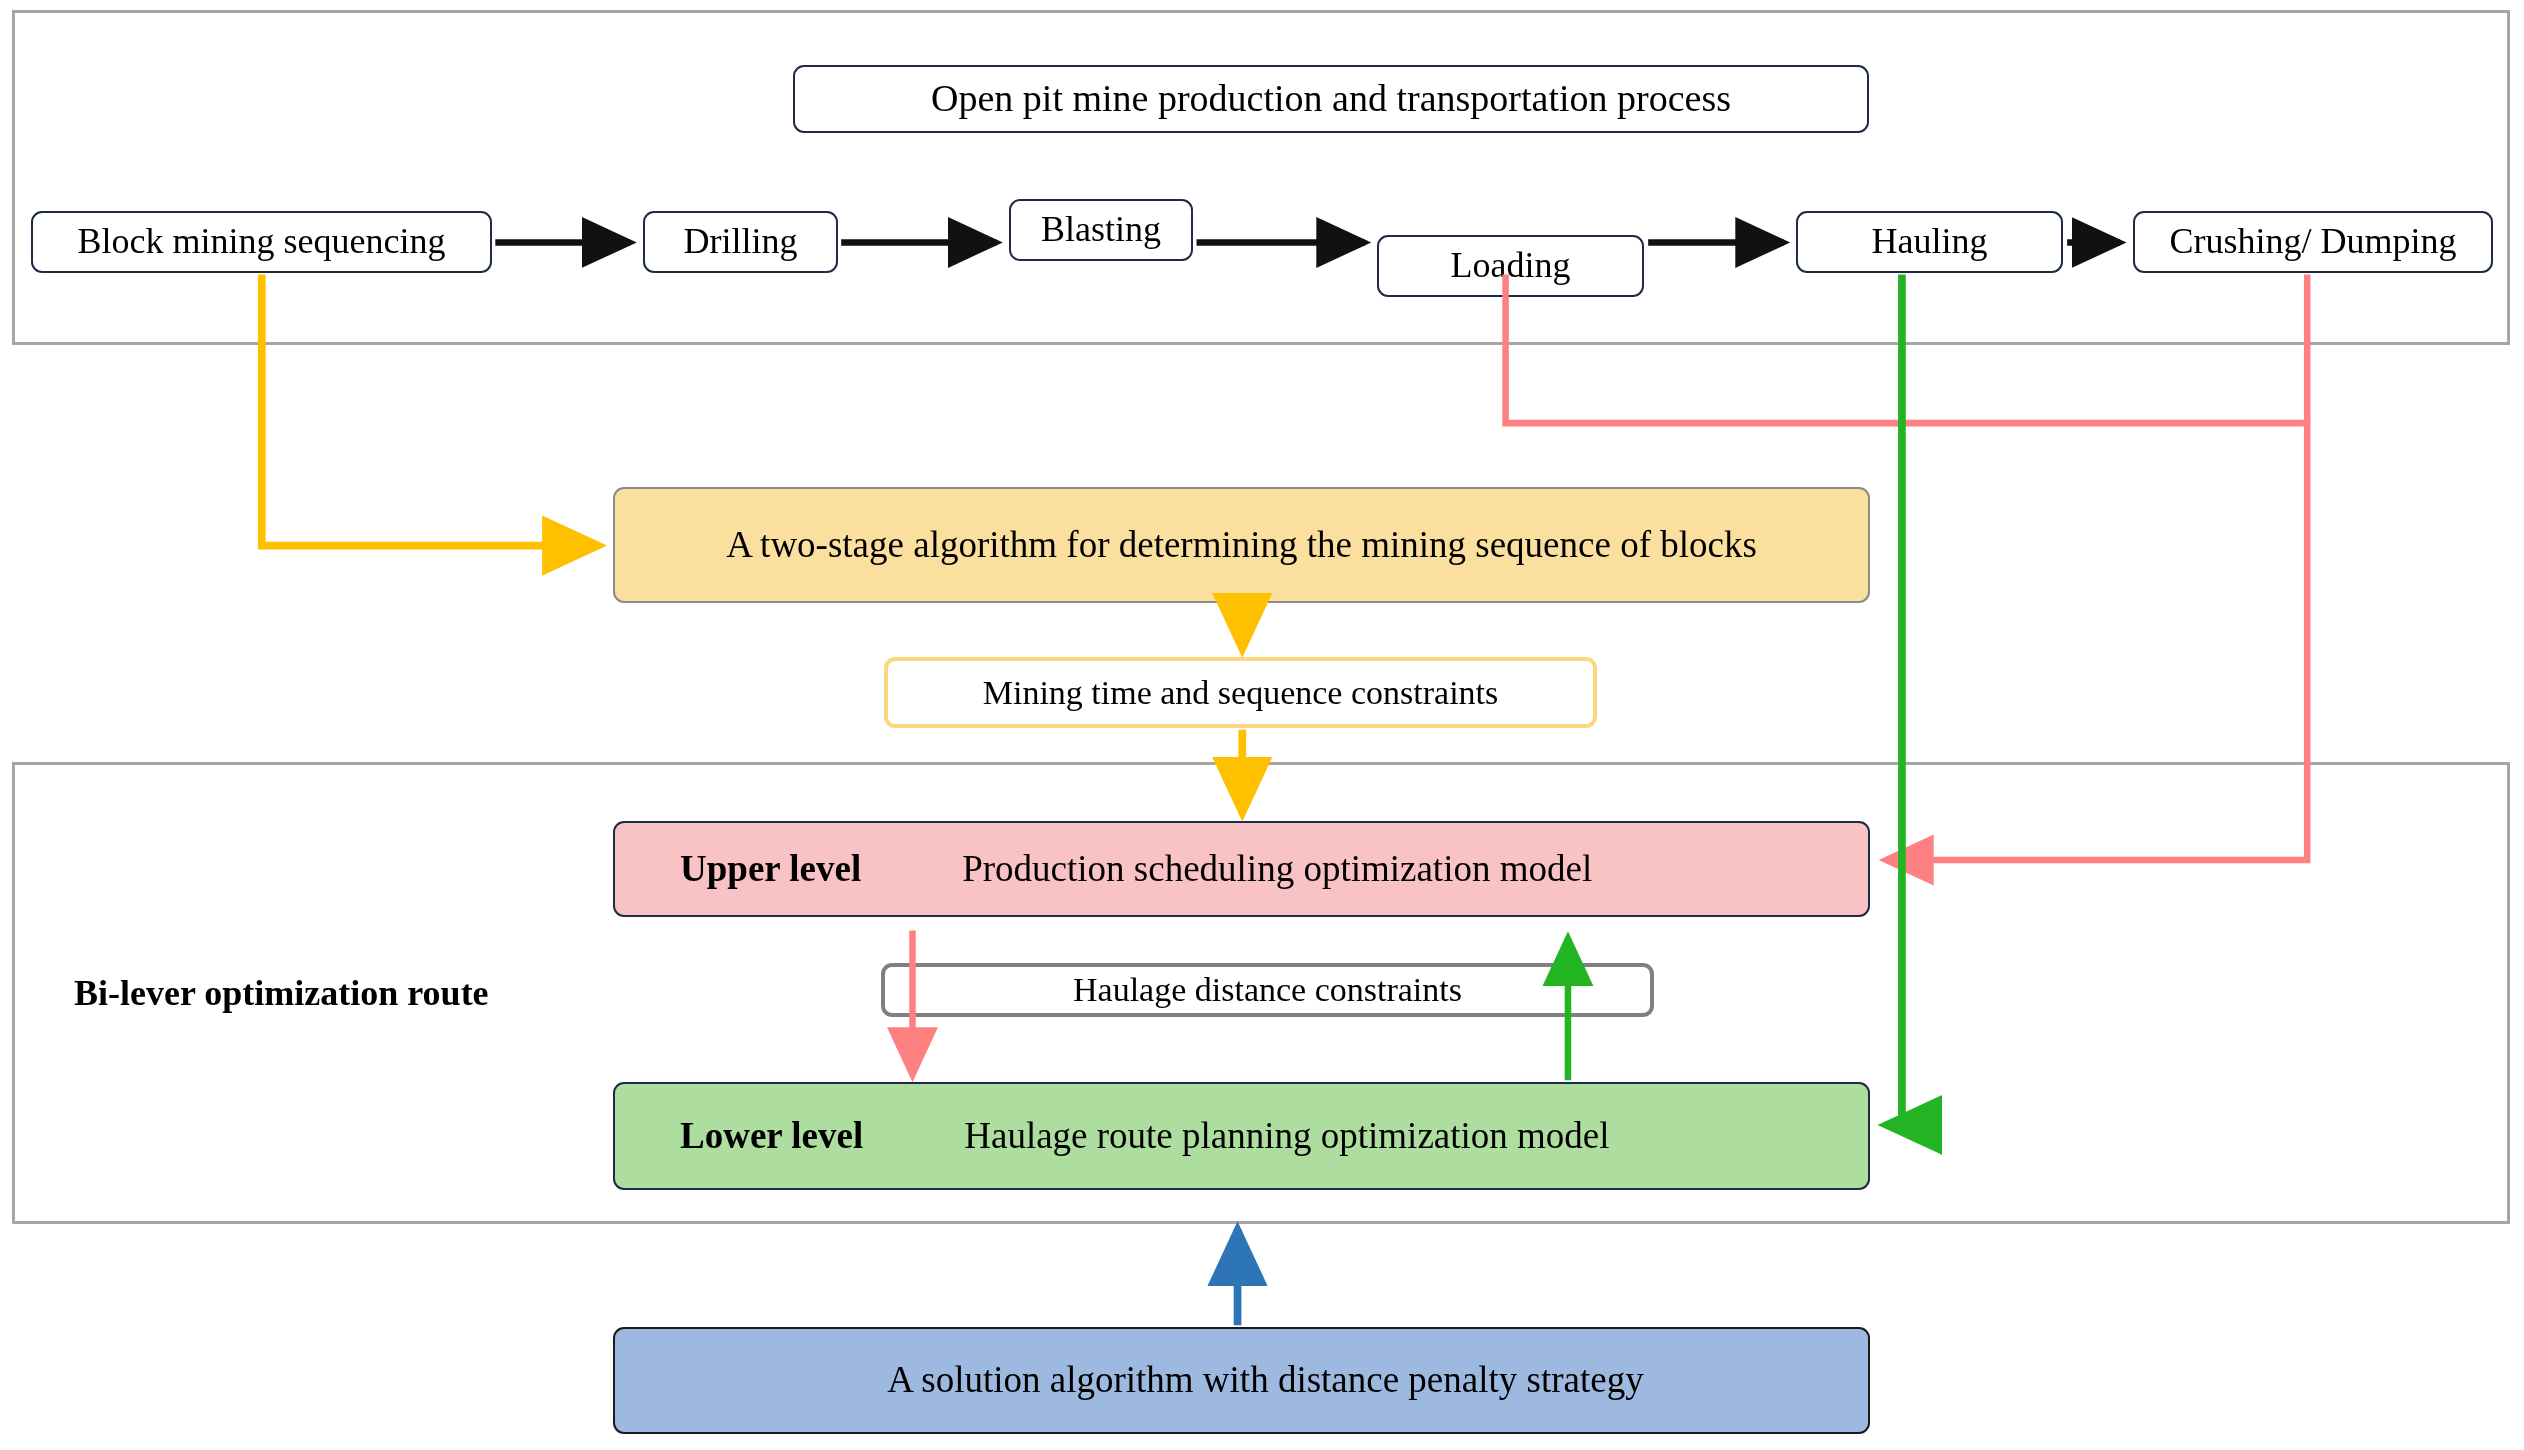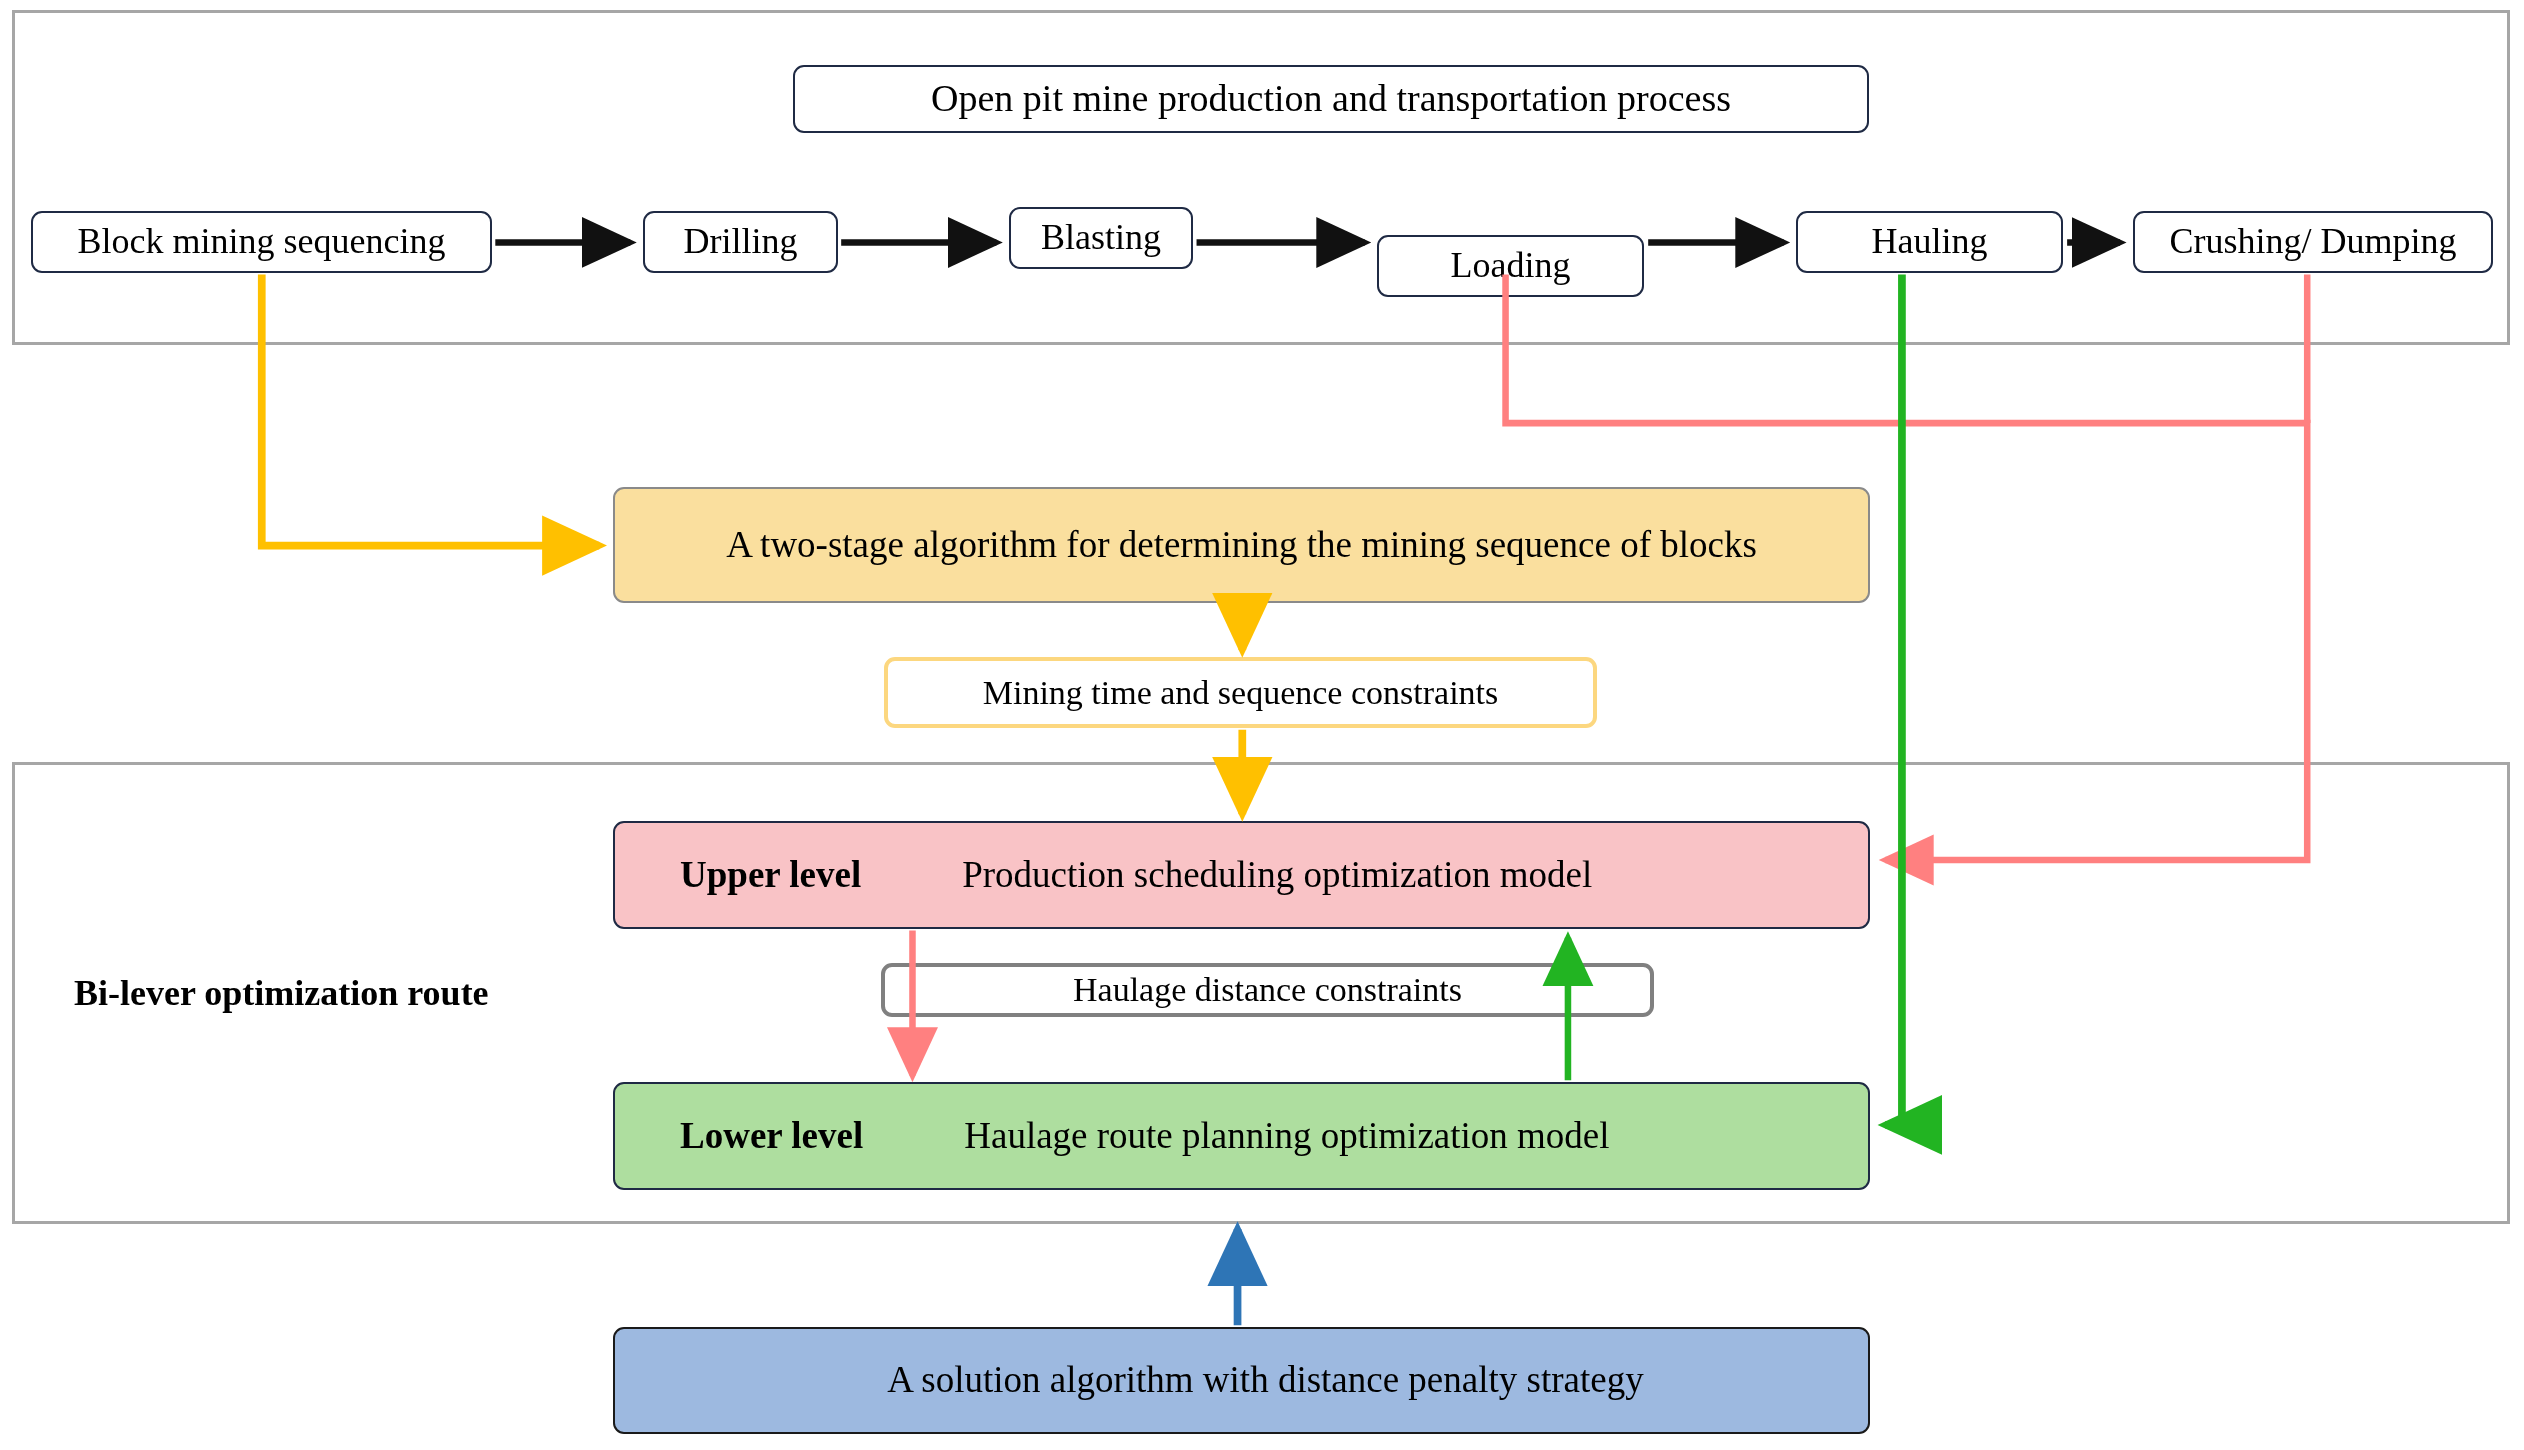--- a/index.html
+++ b/index.html
@@ -109,21 +109,21 @@
   </div>
 
   <div class="box proc" style="left:31px;top:211px;width:461px;height:62px;">
     <span class="lbl">Block mining sequencing</span>
   </div>
 
   <div class="box proc" style="left:643px;top:211px;width:195px;height:62px;">
     <span class="lbl">Drilling</span>
   </div>
 
-  <div class="box proc" style="left:1009px;top:207px;width:184px;height:62px;">
+  <div class="box proc" style="left:1009px;top:199px;width:184px;height:62px;">
     <span class="lbl">Blasting</span>
   </div>
 
   <div class="box proc" style="left:1377px;top:211px;width:267px;height:62px;margin-top:24px;">
     <span class="lbl">Loading</span>
   </div>
 
   <div class="box proc" style="left:1796px;top:211px;width:267px;height:62px;">
     <span class="lbl">Hauling</span>
   </div>
@@ -133,21 +133,21 @@
   </div>
 
   <div class="box orangebox" style="left:613px;top:487px;width:1257px;height:116px;">
     <span class="lbl">A two-stage algorithm for determining the mining sequence of blocks</span>
   </div>
 
   <div class="box constraint-orange" style="left:884px;top:657px;width:713px;height:71px;">
     <span class="lbl">Mining time and sequence constraints</span>
   </div>
 
-  <div class="box pinkbox" style="left:613px;top:821px;width:1257px;height:108px;padding-left:65px;">
+  <div class="box pinkbox" style="left:613px;top:821px;width:1257px;height:96px;padding-left:65px;">
     <span class="level-tag">Upper level</span>
     <span class="level-body" style="margin-left:101px;">Production scheduling optimization model</span>
   </div>
 
   <div class="box constraint-grey" style="left:881px;top:963px;width:773px;height:54px;">
     <span class="lbl">Haulage distance constraints</span>
   </div>
 
   <div class="box greenbox" style="left:613px;top:1082px;width:1257px;height:108px;padding-left:65px;">
     <span class="level-tag">Lower level</span>

